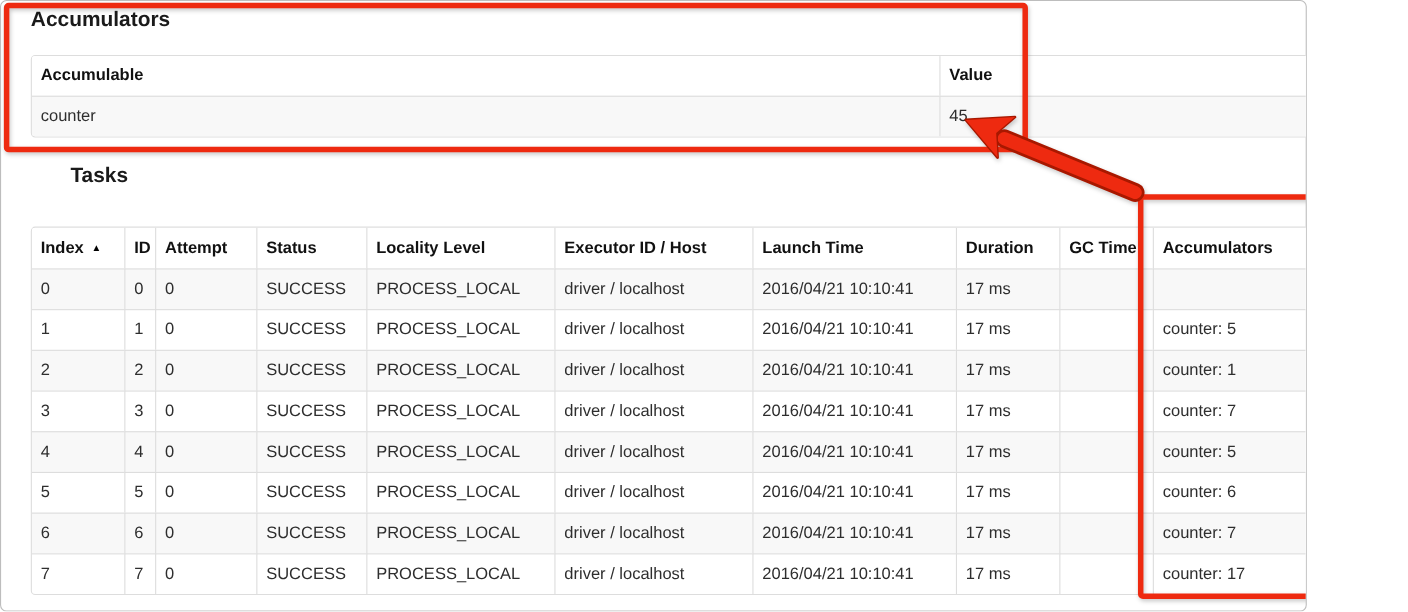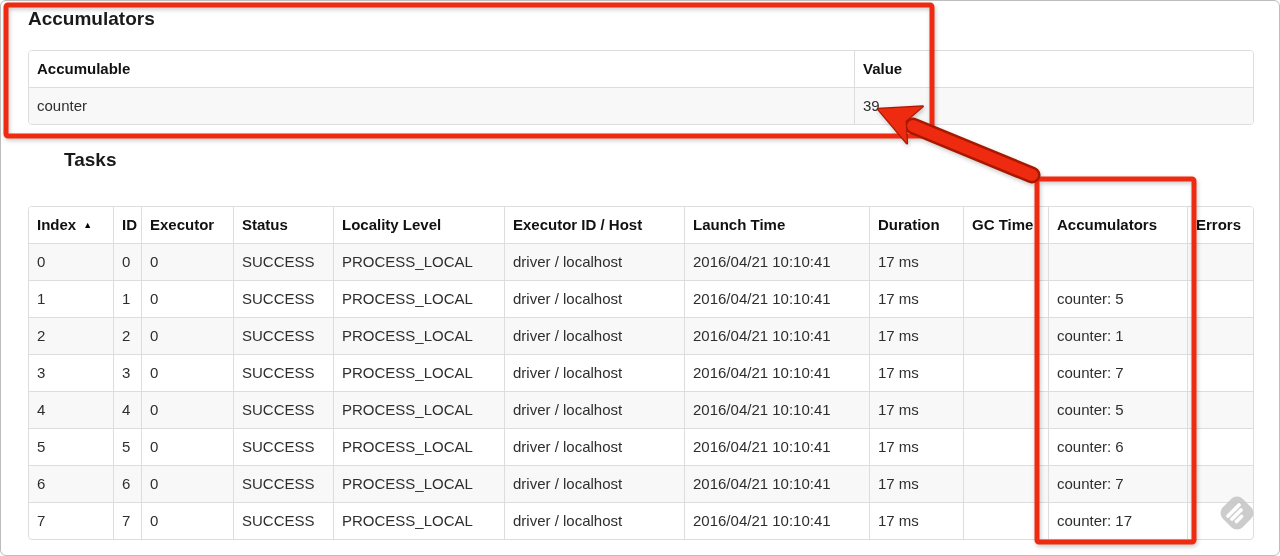--- a/index.html
+++ b/index.html
@@ -1,17 +1,17 @@
 <!DOCTYPE html>
 <html><head>
 <meta charset="utf-8">
 <style>
   html,body { margin:0; padding:0; background:#fff; }
   .screen {
-    position:relative; width:1280px; height:556px; box-sizing:border-box;
+    position:relative; width:1188px; height:556px; box-sizing:border-box;
     background:#fff; border:1px solid #bdbdbd; border-radius:6px; overflow:hidden;
     font-family:"Liberation Sans", sans-serif; color:#333;
   }
   .section-heading {
     position:absolute; left:27px; margin:0; font-size:19px; font-weight:bold; color:#1a1a1a;
   }
   #acc-heading { top:7px; }
   #tasks-heading { top:148px;margin-left:36px; }
   .tblwrap {
     position:absolute; left:27px; width:1226px; box-sizing:border-box;
@@ -54,21 +54,21 @@
         </colgroup>
       <thead>
         <tr>
           <th>Accumulable</th>
           <th>Value</th>
         </tr>
       </thead>
       <tbody id="acc-body">
           <tr>
             <td>counter</td>
-            <td>39</td>
+            <td>45</td>
           </tr>
         </tbody>
     </table>
   </div>
 
   <h4 class="section-heading" id="tasks-heading">Tasks</h4>
 
   <div class="tblwrap" id="tasks-tblwrap">
     <table>
       <colgroup>
@@ -83,21 +83,21 @@
           <col style="width:85px">
         <col style="width:139px">
           <col style="width:68px">
       </colgroup>
       <thead>
         <tr>
           <th>
             <span>Index</span><span class="sort-arrow">▲</span>
           </th>
           <th>ID</th>
-          <th>Executor</th>
+          <th>Attempt</th>
           <th>Status</th>
           <th>Locality Level</th>
           <th>Executor ID / Host</th>
           <th>Launch Time</th>
           <th>Duration</th>
           <th>GC Time</th>
           <th>Accumulators</th>
           <th>Errors</th>
         </tr>
       </thead>

